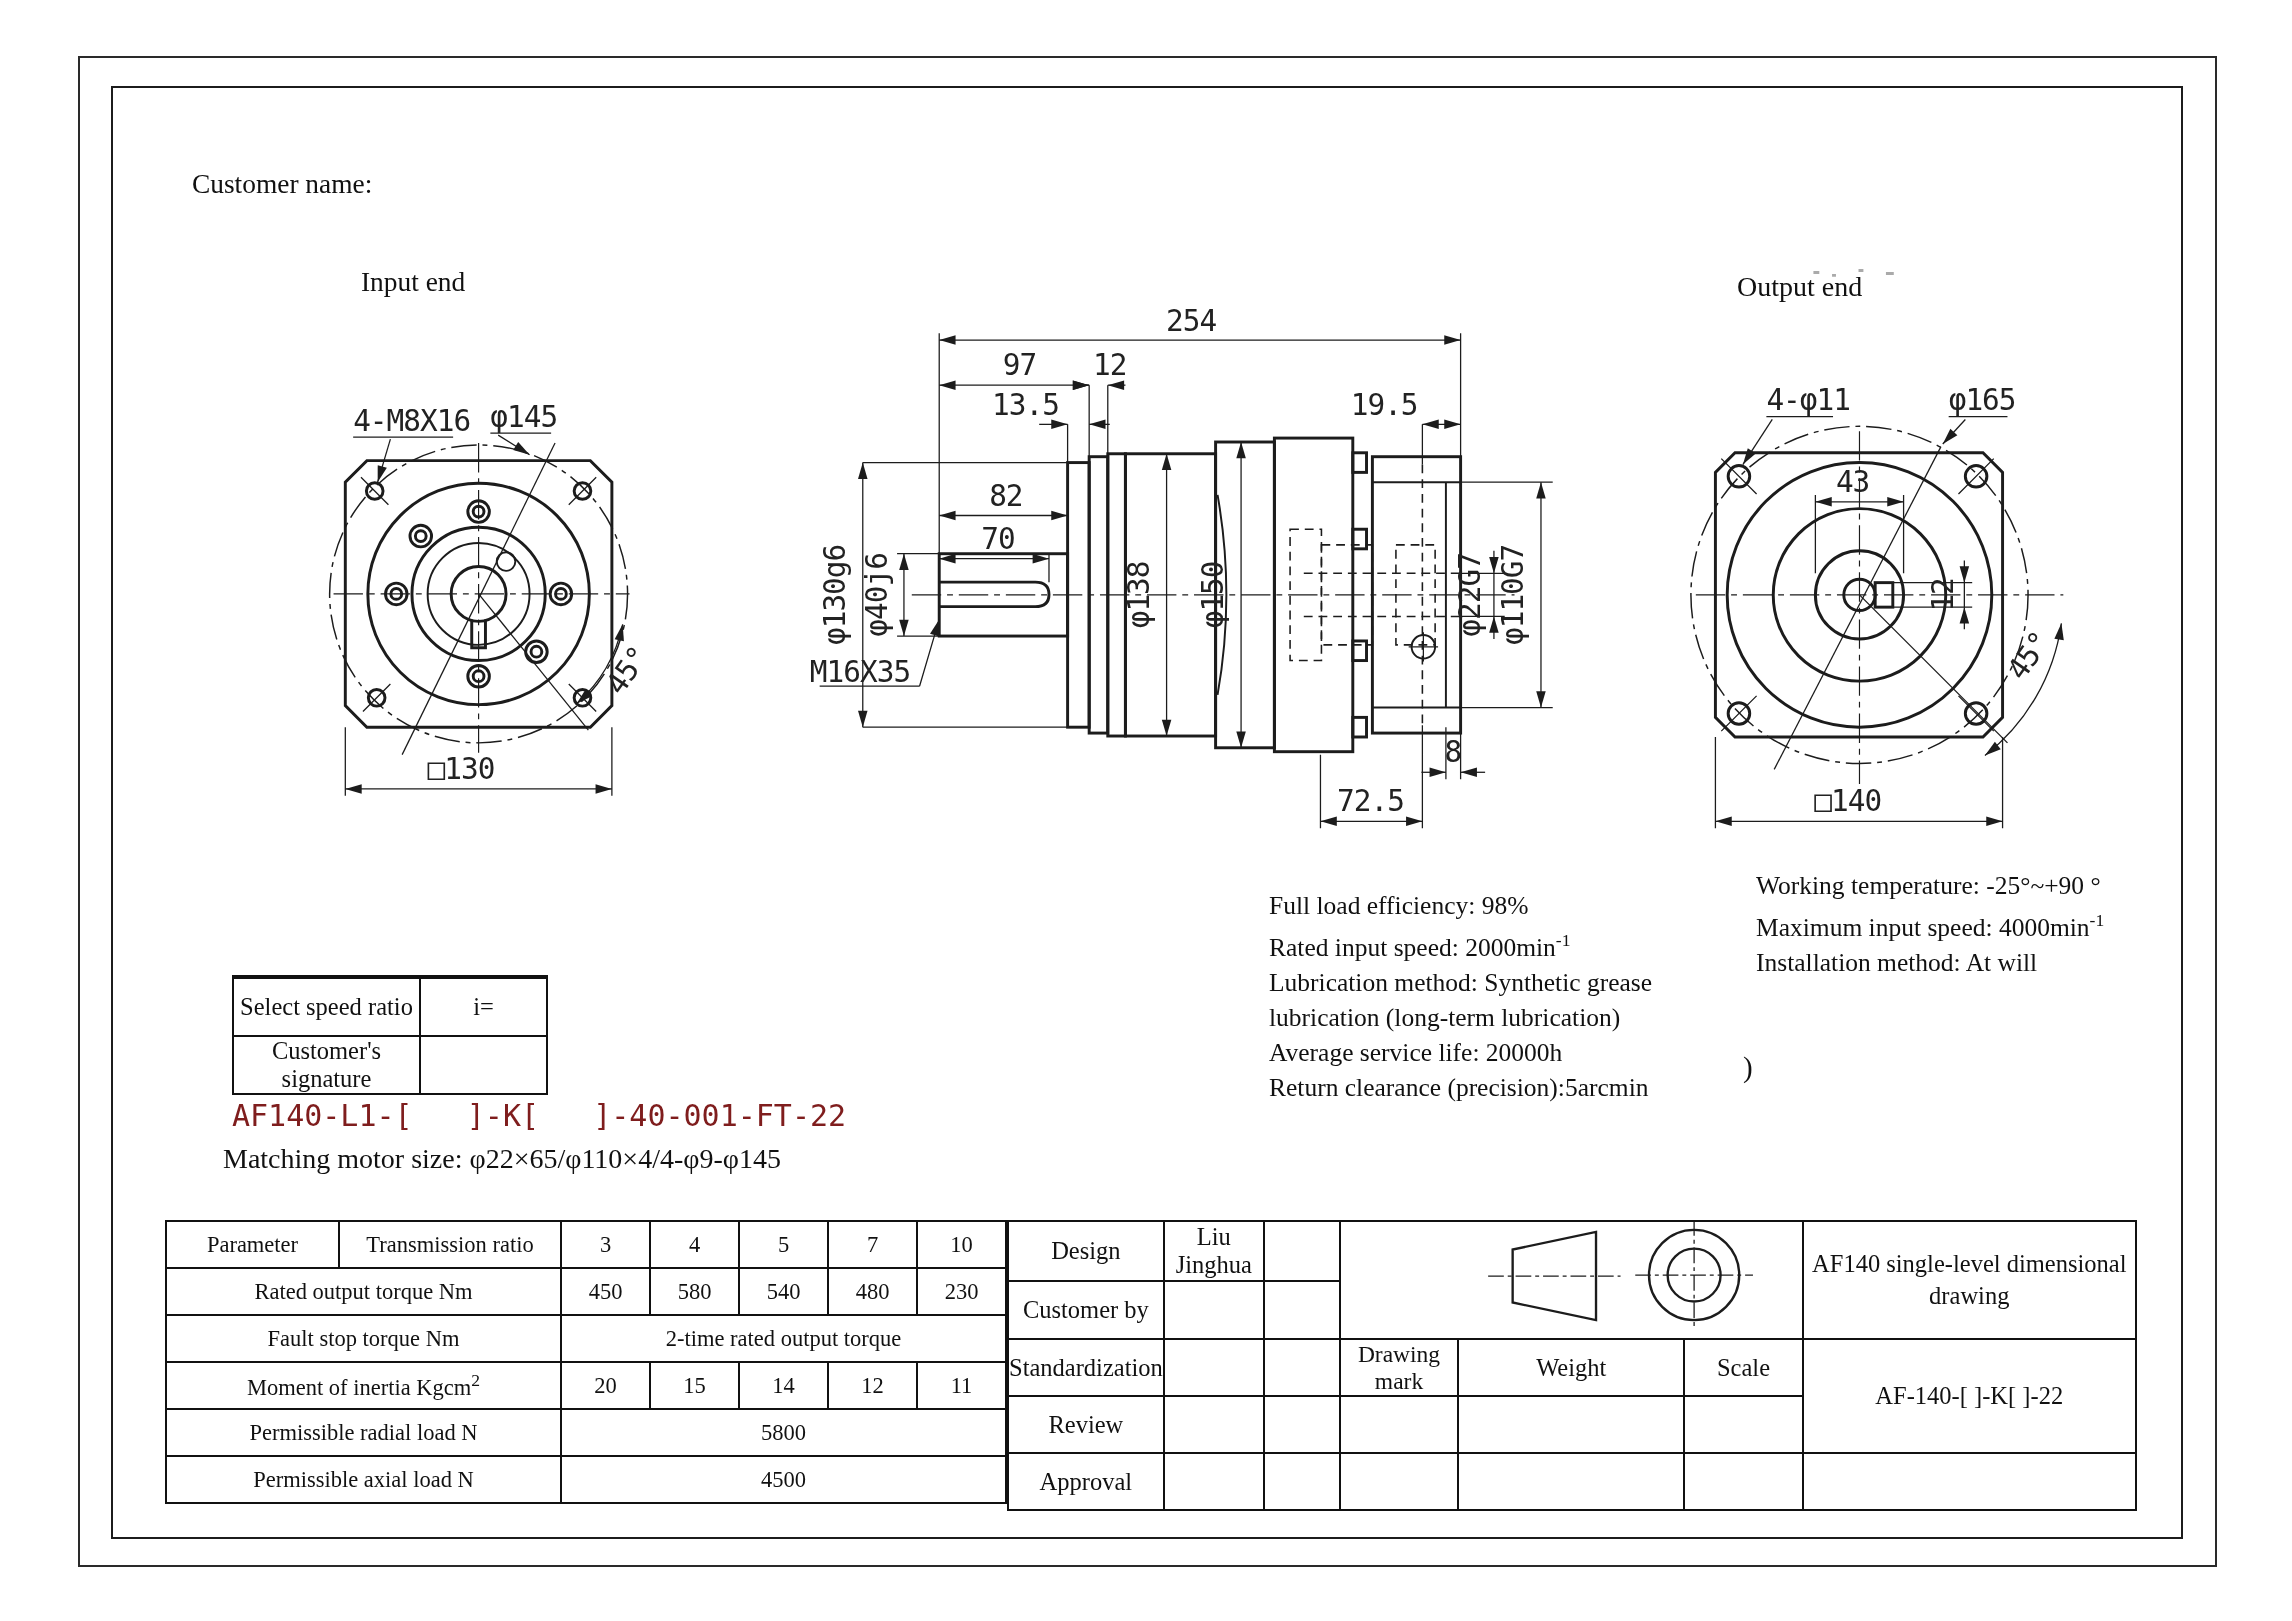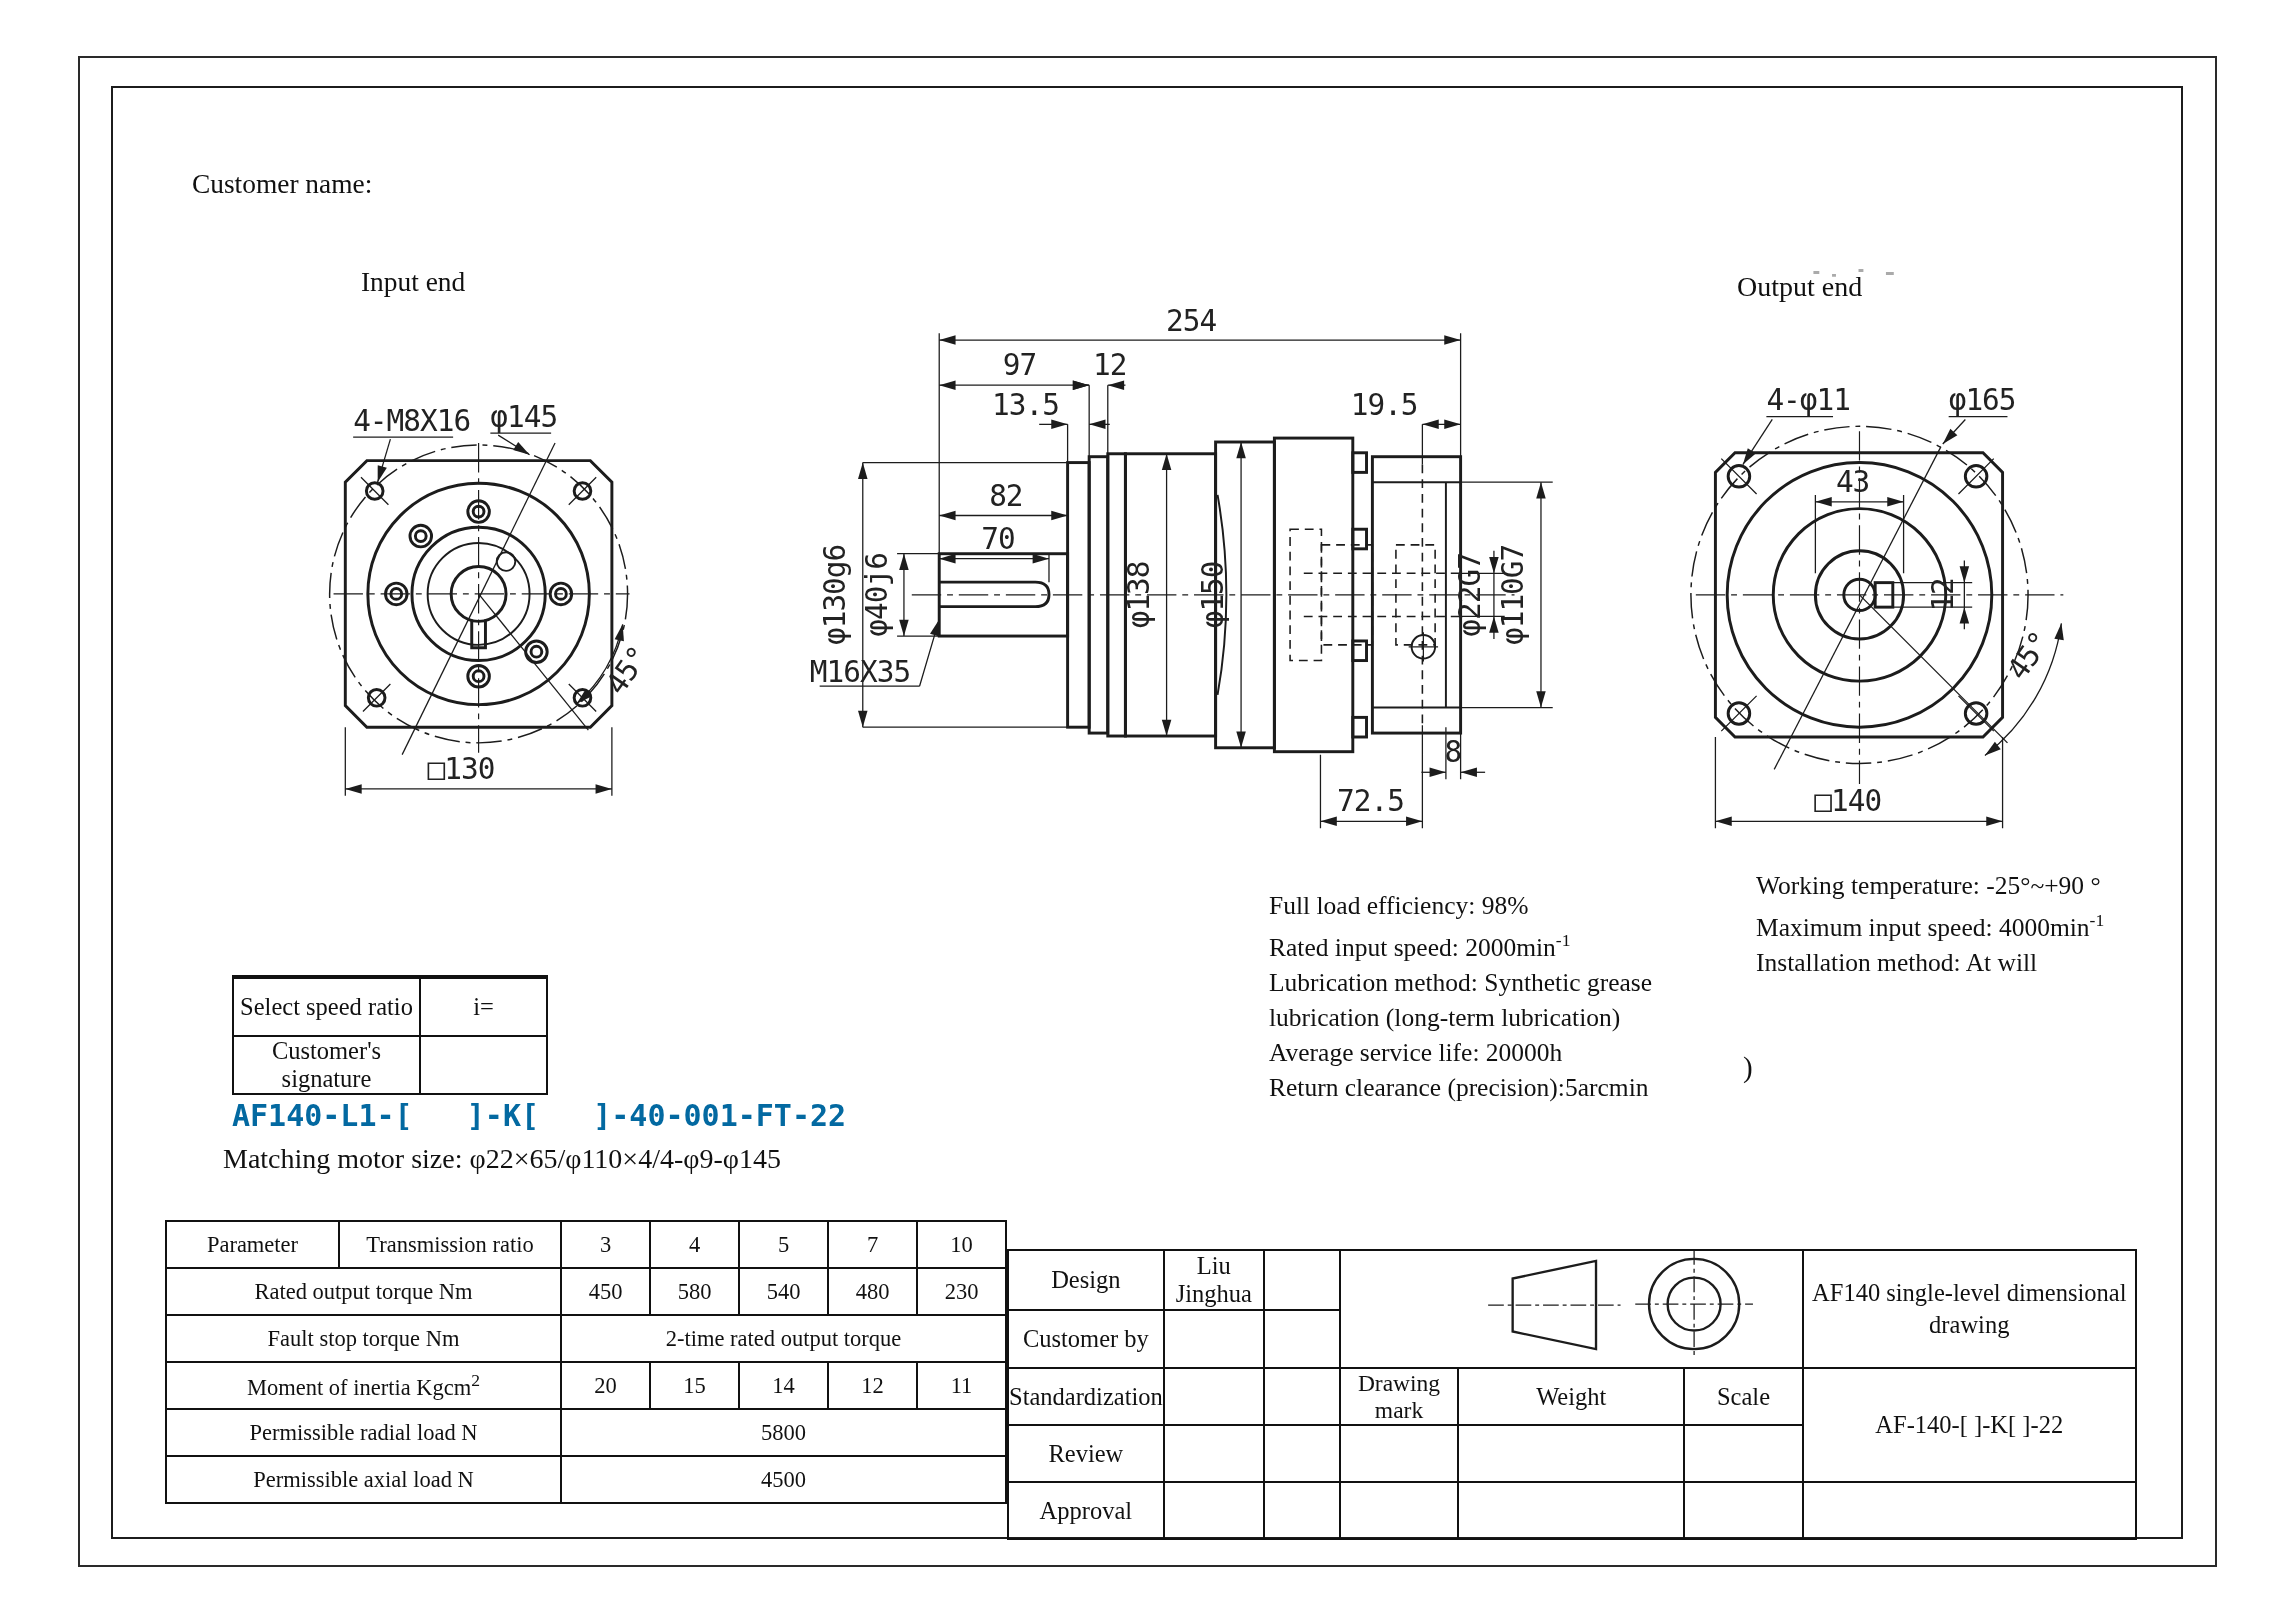--- a/index.html
+++ b/index.html
@@ -12,27 +12,27 @@
   #output-title{left:1737px;top:271px;font-size:28px;}
   .spec{position:absolute;font-size:25.5px;line-height:35px;}
   #spec-left{left:1269px;top:888px;width:461px;}
   #spec-right{left:1756px;top:868px;width:451px;}
   sup{font-size:17.6px;}
   #stray-paren{left:1743px;top:1051px;font-size:29px;}
   
   #ratio-table{position:absolute;left:232px;top:975px;border-collapse:collapse;table-layout:fixed;}
   #ratio-table td{border:2px solid #111;text-align:center;font-size:24.5px;padding:0;}
   #ratio-table{border:2.9px solid #111;border-top:4.9px solid #111;font-family:Liberation Serif, serif;}
-  #order-code{left:232px;top:1098px;font-family:"DejaVu Sans Mono",monospace;font-size:30px;color:#0369a1;white-space:pre;font-weight:bold;}
+  #order-code{left:232px;top:1098px;font-family:"DejaVu Sans Mono",monospace;font-size:30px;color:#7f1d1d;white-space:pre;}
   #motor-size{left:223px;top:1143px;font-size:28px;}
   
   #param-table{position:absolute;left:165px;top:1220px;border-collapse:collapse;table-layout:fixed;}
   #param-table td{border:2.9px solid #111;text-align:center;font-size:22.5px;padding:0;height:45px;}
   
-  #title-block{position:absolute;left:1007px;top:1220px;border-collapse:collapse;table-layout:fixed;margin-top:29px;}
+  #title-block{position:absolute;left:1007px;top:1220px;border-collapse:collapse;table-layout:fixed;}
   #title-block td{border:2.5px solid #111;text-align:center;font-size:24.5px;padding:0;height:55px;}
   #title-block td.proj{padding:0;}
   #drawing-title-cell{font-size:25.5px;line-height:32px;white-space:normal;border-radius:13px;}
   #part-number-cell{font-size:26.5px;}
   
   #drawing{position:absolute;left:0;top:0;}
   .b3{fill:none;stroke:#1c1c1c;stroke-width:3;}
   .b2{fill:none;stroke:#1c1c1c;stroke-width:2;}
   .tl{fill:none;stroke:#1c1c1c;stroke-width:1.3;}
   .cl{fill:none;stroke:#1c1c1c;stroke-width:1.2;stroke-dasharray:30 6 6 6;}

